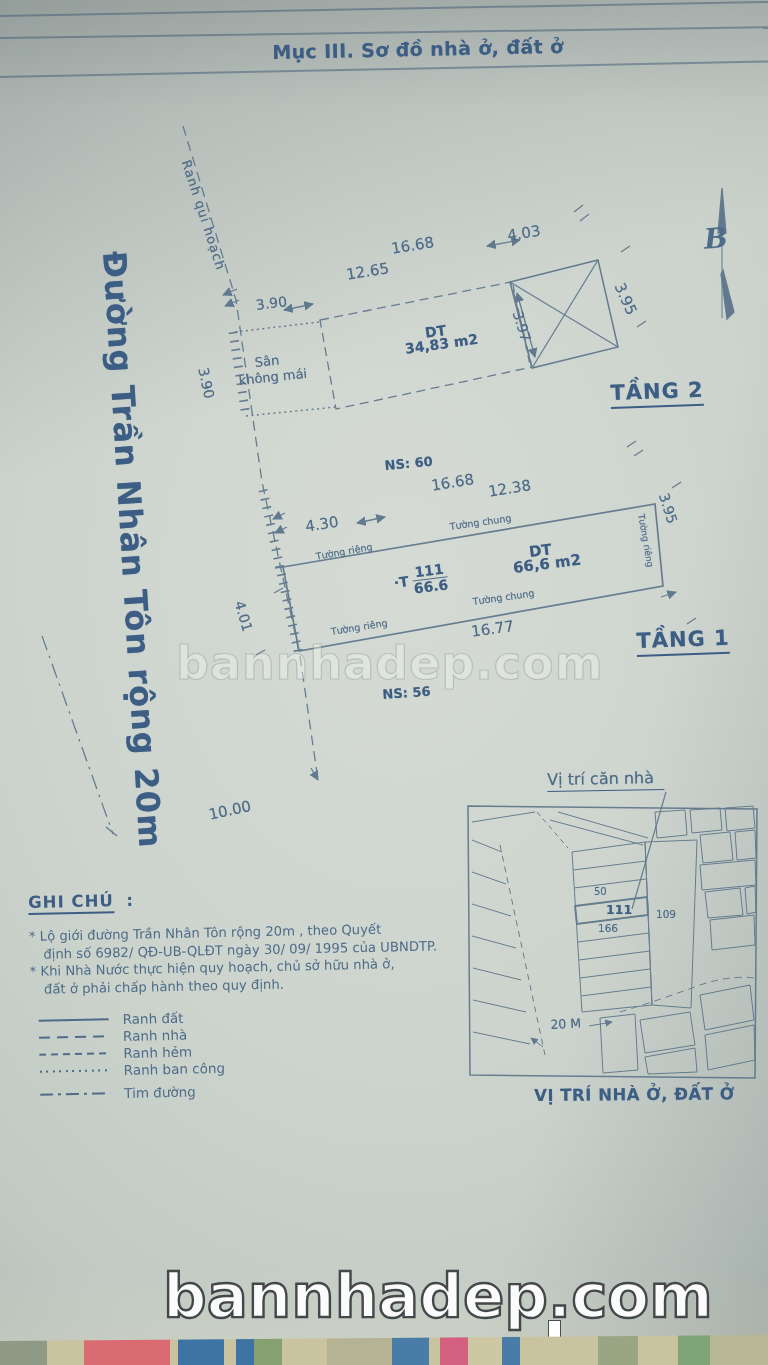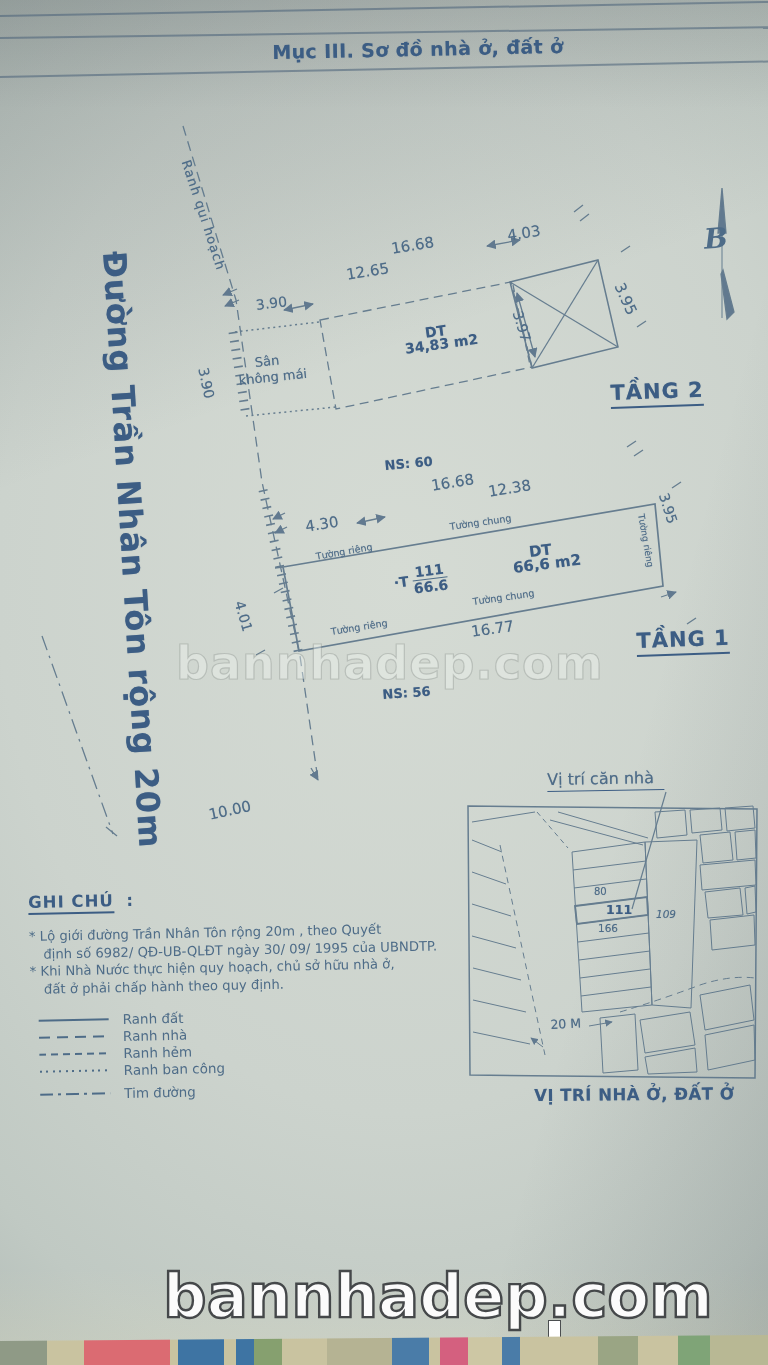--- a/index.html
+++ b/index.html
@@ -251,24 +251,24 @@
         <span class="legend-label">Ranh ban công</span>
       </div>
       <div class="legend-row gap">
         <div class="lsample ls-dashdot"></div>
         <span class="legend-label">Tim đường</span>
       </div>
     </div>
   </div>
 
   <span class="lbl underline" style="left:547px;top:770px;font-size:16px;transform:rotate(-1deg);padding-right:10px;border-bottom-width:1.5px;">Vị trí căn nhà</span>
-  <span class="lbl" style="left:594px;top:886px;font-size:10px;">80</span>
+  <span class="lbl" style="left:594px;top:886px;font-size:10px;">50</span>
   <span class="lbl dark" style="left:606px;top:902px;font-size:12.5px;font-weight:bold;">111</span>
   <span class="lbl" style="left:598px;top:922px;font-size:10.5px;">166</span>
-  <span class="lbl" style="left:656px;top:908px;font-size:10.5px;font-style:italic;">109</span>
+  <span class="lbl" style="left:656px;top:908px;font-size:10.5px;">109</span>
   <span class="lbl" style="left:550px;top:1017px;font-size:12.5px;transform:rotate(-3deg);">20 M</span>
   <span class="lbl dark" style="left:534px;top:1086px;font-size:16.5px;font-weight:bold;letter-spacing:.5px;transform:rotate(-.5deg);">VỊ TRÍ NHÀ Ở, ĐẤT Ở</span>
 
   <span class="wm-center">bannhadep.com</span>
   <span class="wm-bottom">bannhadep.com</span>
 
   <div class="artifact"></div>
   <div class="strip"></div>
 </div>
 

